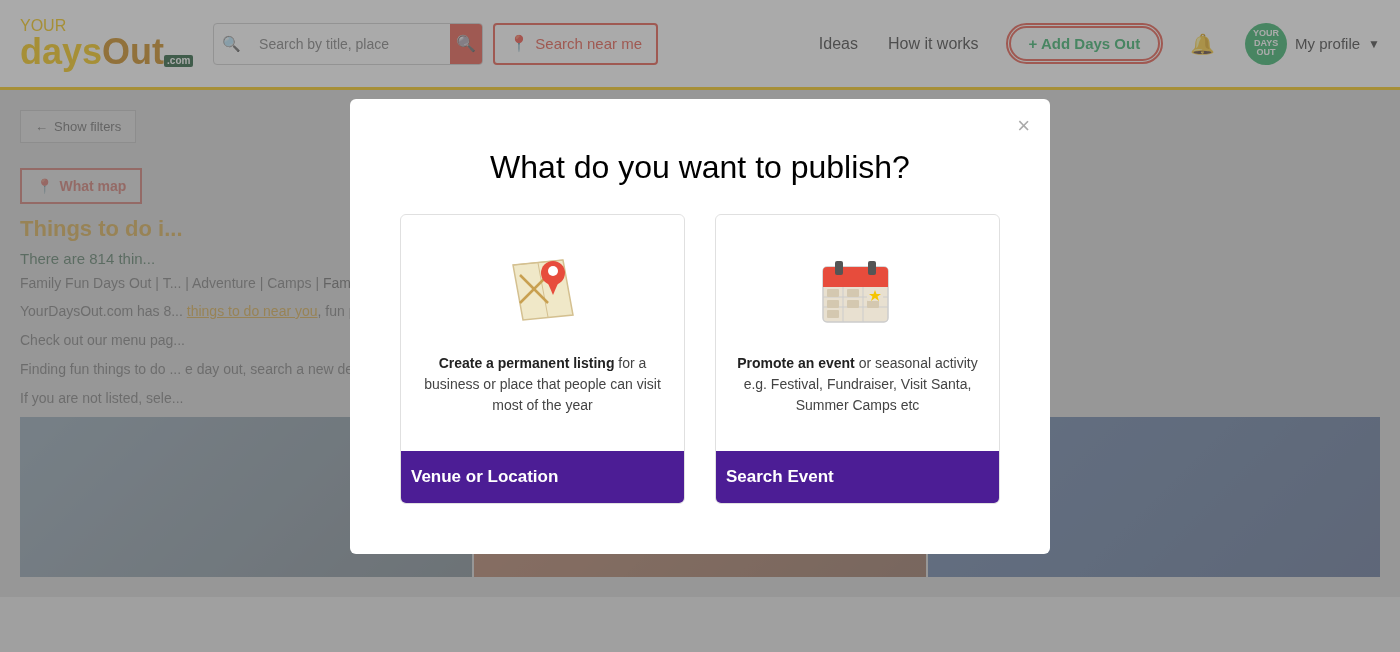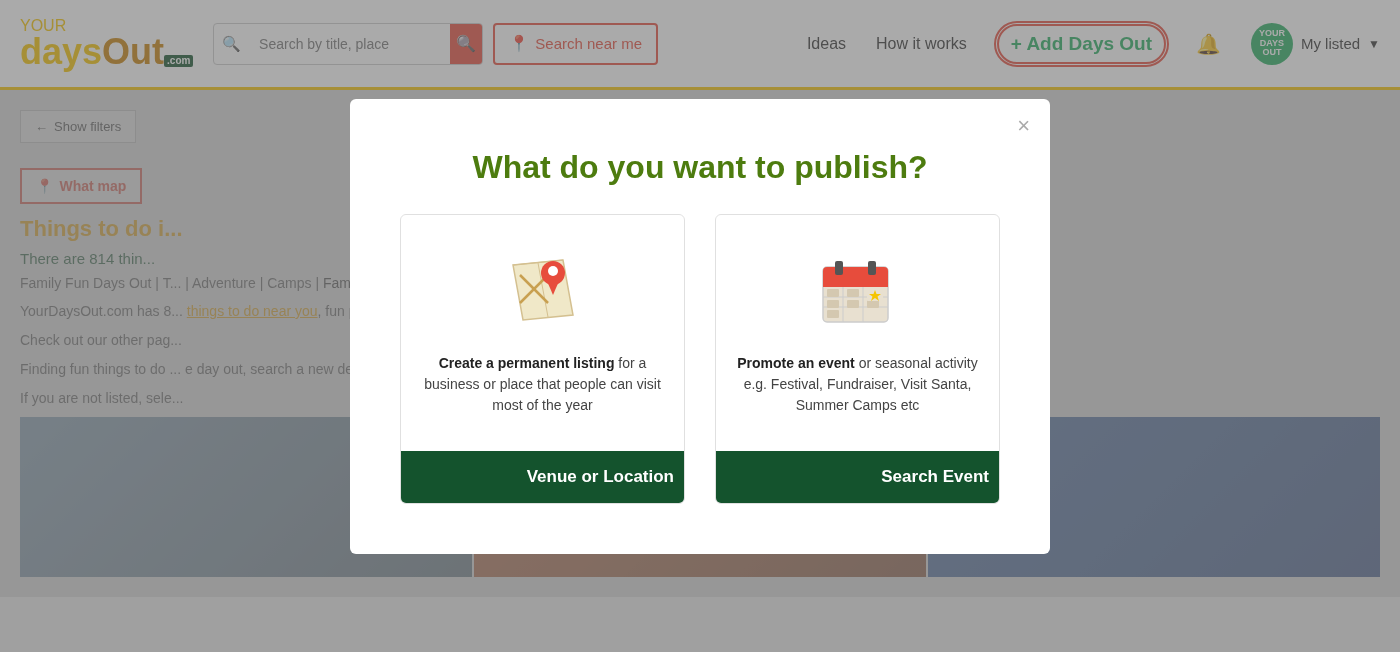--- a/index.html
+++ b/index.html
@@ -96,23 +96,23 @@
     }
     .nav-link {
       color: #333;
       text-decoration: none;
       font-size: 16px;
       cursor: pointer;
     }
     .add-days-btn {
       border: 2.5px solid #e74c3c;
       border-radius: 50px;
-      padding: 7px 12px;
+      padding: 7px 18px;
       color: #27ae60;
-      font-size: 19px;
+      font-size: 15px;
       font-weight: bold;
       cursor: pointer;
       background: #fff;
       position: relative;
     }
     .add-days-btn::before {
       content: '';
       position: absolute;
       inset: -5px;
       border: 2.5px solid #e74c3c;
@@ -217,22 +217,22 @@
       font-size: 22px;
       color: #aaa;
       cursor: pointer;
       background: none;
       border: none;
       line-height: 1;
     }
     .modal-title {
       text-align: center;
       font-size: 32px;
-      font-weight: bold;
-      color: #4d7c0f;
+      font-weight: normal;
+      color: #000000;
       margin-bottom: 28px;
     }
     .modal-cards {
       display: flex;
       gap: 30px;
       justify-content: center;
     }
     .modal-card {
       border: 1.5px solid #e0e0e0;
       border-radius: 6px;
@@ -259,27 +259,27 @@
     .card-text {
       font-size: 14px;
       color: #444;
       text-align: center;
       line-height: 1.5;
     }
     .card-text strong { font-weight: bold; color: #222; }
     .card-btn {
       width: 100%;
       padding: 16px 10px;
-      background: #14532d;
+      background: #4c1d95;
       border: none;
       color: #fff;
       font-size: 17px;
       font-weight: bold;
       cursor: pointer;
-      text-align: right;
+      text-align: left;
       margin-top: 20px;
     }
 
     
     .bg-images {
       display: flex;
       gap: 0;
       height: 160px;
       overflow: hidden;
     }
@@ -326,21 +326,21 @@
     <button class="add-days-btn">
       <span>+ Add Days Out</span>
     </button>
 
     <span class="bell-icon">🔔</span>
 
     <div class="profile-area">
       <div class="avatar">
         <div class="avatar-inner">YOUR<br>DAYS<br>OUT</div>
       </div>
-      <span class="profile-label">My listed</span>
+      <span class="profile-label">My profile</span>
       <span class="chevron">▼</span>
     </div>
   </nav>
 </header>
 
 <div class="page-bg">
   <div class="page-content" style="opacity:0.7;">
     <div style="display:flex;align-items:center;margin-bottom:10px;">
       <button class="show-filters-btn">
         <span>←</span>
@@ -356,21 +356,21 @@
     <div class="page-title-bg">Things to do i...</div>
     <div class="count-text">There are 814 thin...</div>
     <div class="category-links">
       Family Fun Days Out | T... | Adventure | Camps |
       <span style="color:#333;">Family Fun Days Out | T... | Adventure | Camps | School Tours |</span>
     </div>
     <div class="desc-text">
       YourDaysOut.com has 8...
       <span class="highlight-link">things to do near you</span>, fun parks in ireland, kids activities or...
     </div>
-    <div class="desc-text">Check out our other pag...</div>
+    <div class="desc-text">Check out our menu pag...</div>
     <div class="desc-text">Finding fun things to do ... e day out, search a new destination on menu bar above or se...</div>
     <div class="desc-text">If you are not listed, sele...</div>
 
     
     <div class="bg-images">
       <div class="bg-img bg-img-1" style="background:linear-gradient(135deg,#7a9bb5,#556b7a);"></div>
       <div class="bg-img bg-img-2" style="background:linear-gradient(135deg,#c06030,#804020);margin:0 2px;"></div>
       <div class="bg-img bg-img-3" style="background:linear-gradient(135deg,#3060a0,#204080);"></div>
     </div>
   </div>

